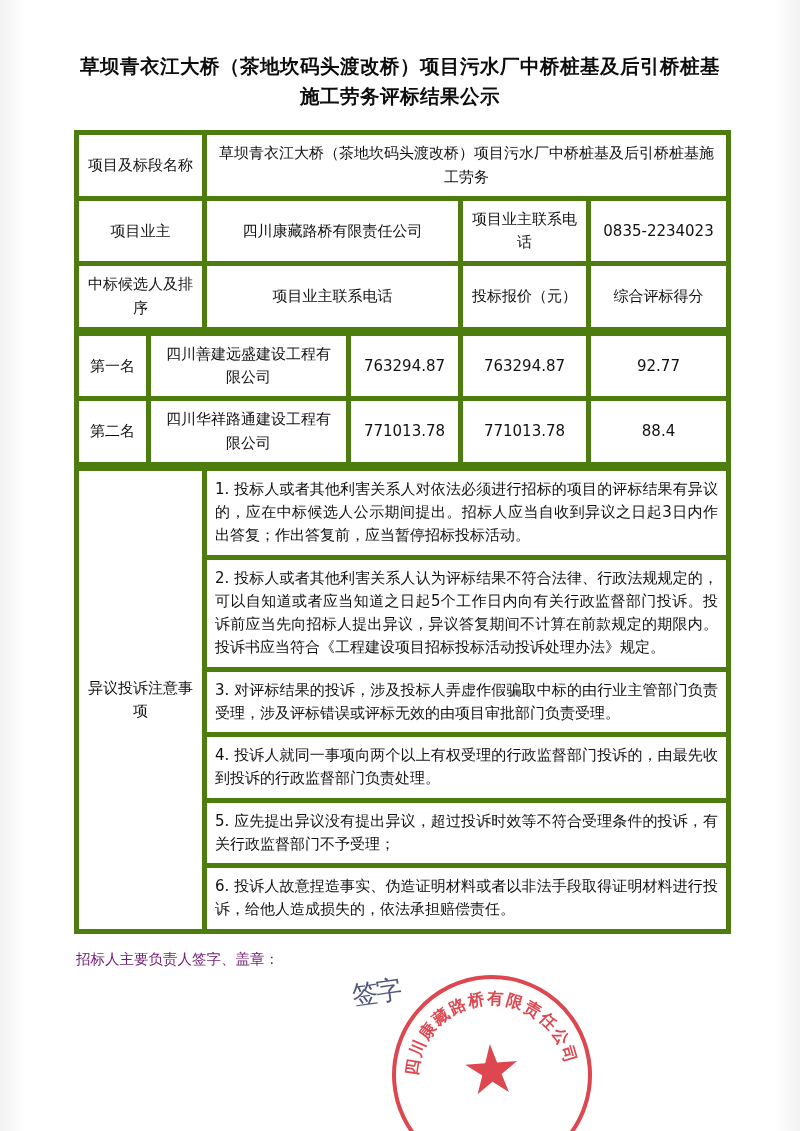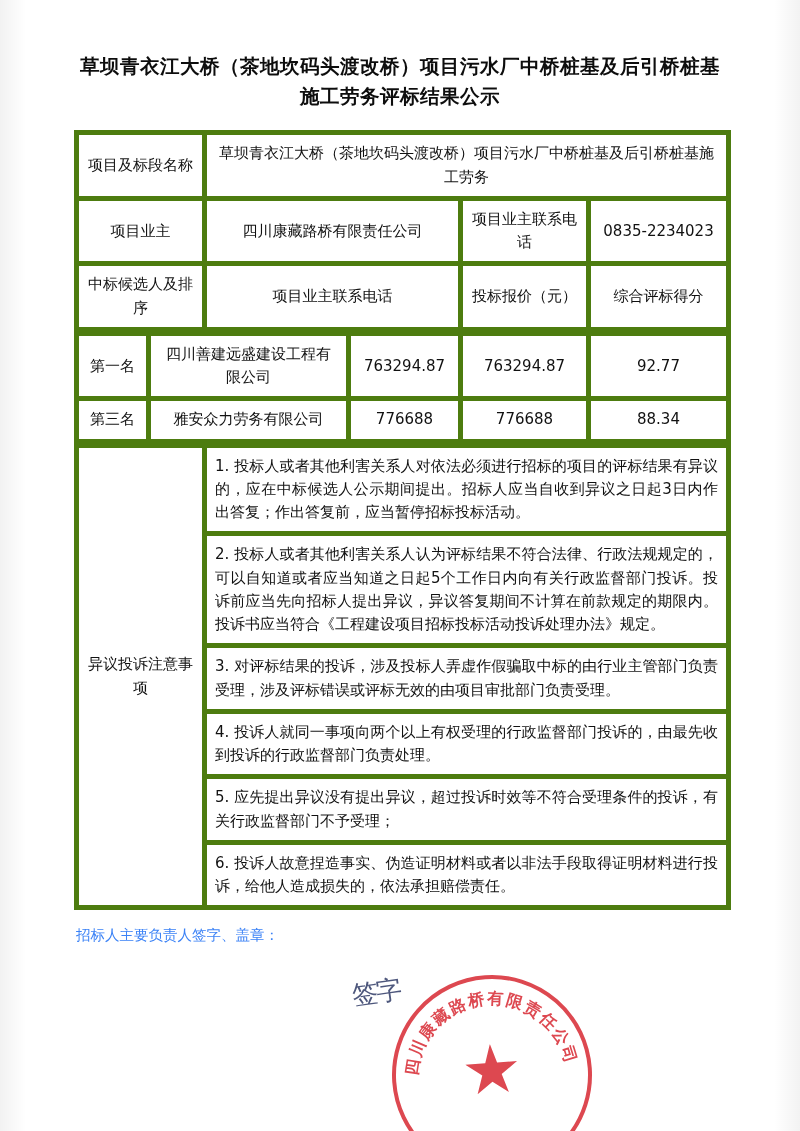--- a/index.html
+++ b/index.html
@@ -49,21 +49,21 @@
   .label { text-align: center; }
   .notes-cell {
     padding: 9px 10px;
     font-size: 13px;
     line-height: 1.72;
     text-align: justify;
   }
   .sign-row {
     margin-top: 16px;
     font-size: 14.5px;
-    color: #3b82f6;
+    color: #701a75;
     padding-left: 2px;
   }
   
   .seal {
     position: absolute;
     left: 392px;
     top: 975px;
     width: 200px;
     height: 200px;
     border: 4px solid #d6202a;
@@ -185,25 +185,25 @@
     </colgroup>
     <tbody>
       <tr>
         <td class="c">第一名</td>
         <td class="c">四川善建远盛建设工程有限公司</td>
         <td class="c">763294.87</td>
         <td class="c">763294.87</td>
         <td class="c">92.77</td>
       </tr>
       <tr>
-        <td class="c">第三名</td>
-        <td class="c">雅安众力劳务有限公司</td>
-        <td class="c">776688</td>
-        <td class="c">776688</td>
-        <td class="c">88.34</td>
+        <td class="c">第二名</td>
+        <td class="c">四川华祥路通建设工程有限公司</td>
+        <td class="c">771013.78</td>
+        <td class="c">771013.78</td>
+        <td class="c">88.4</td>
       </tr>
     </tbody>
   </table>
 
   <table class="main" style="margin-top:-1px">
     <colgroup>
       <col style="width:128px">
       <col style="width:524px">
     </colgroup>
     <tbody>

